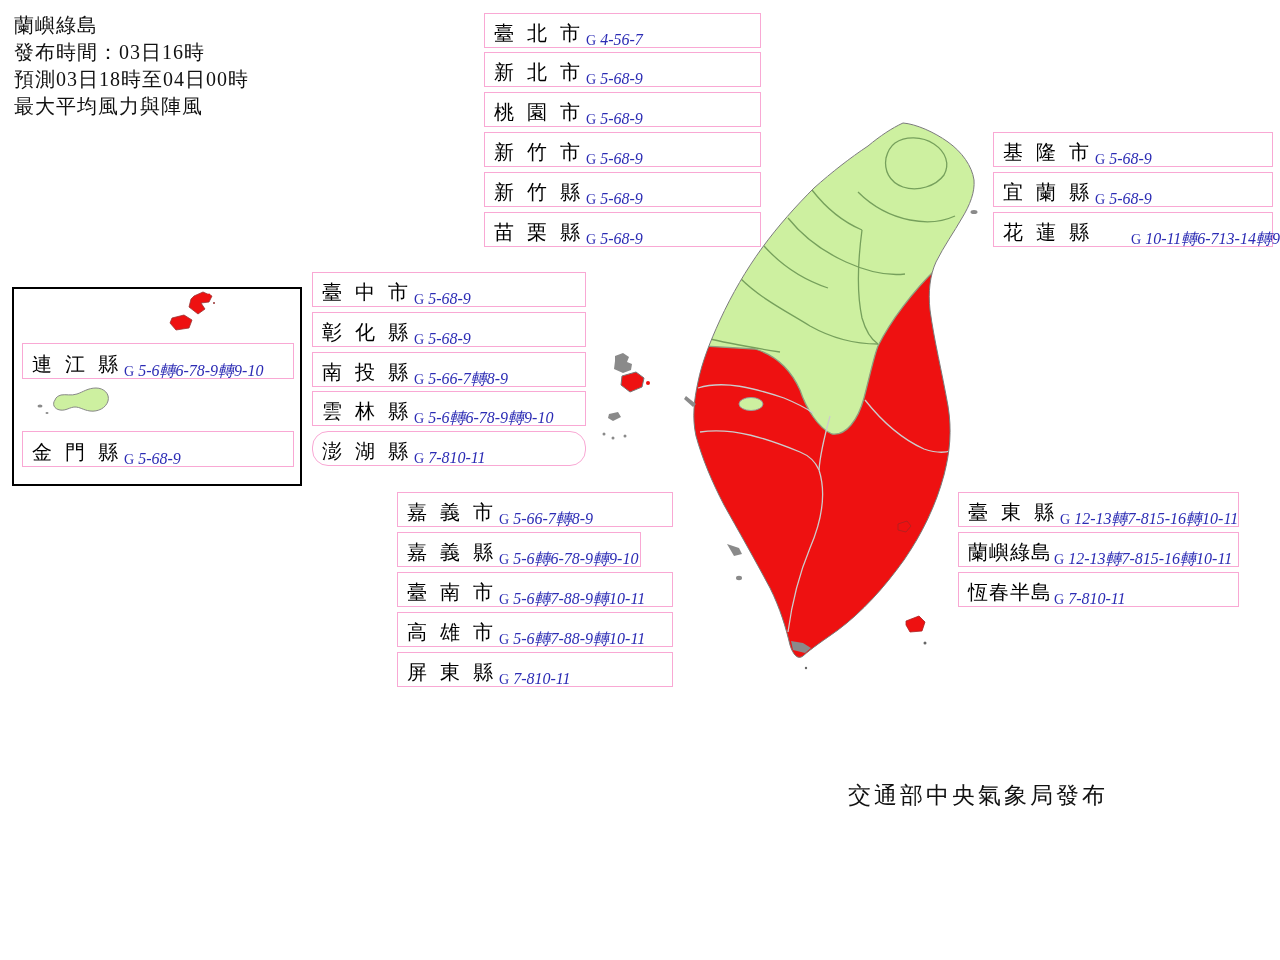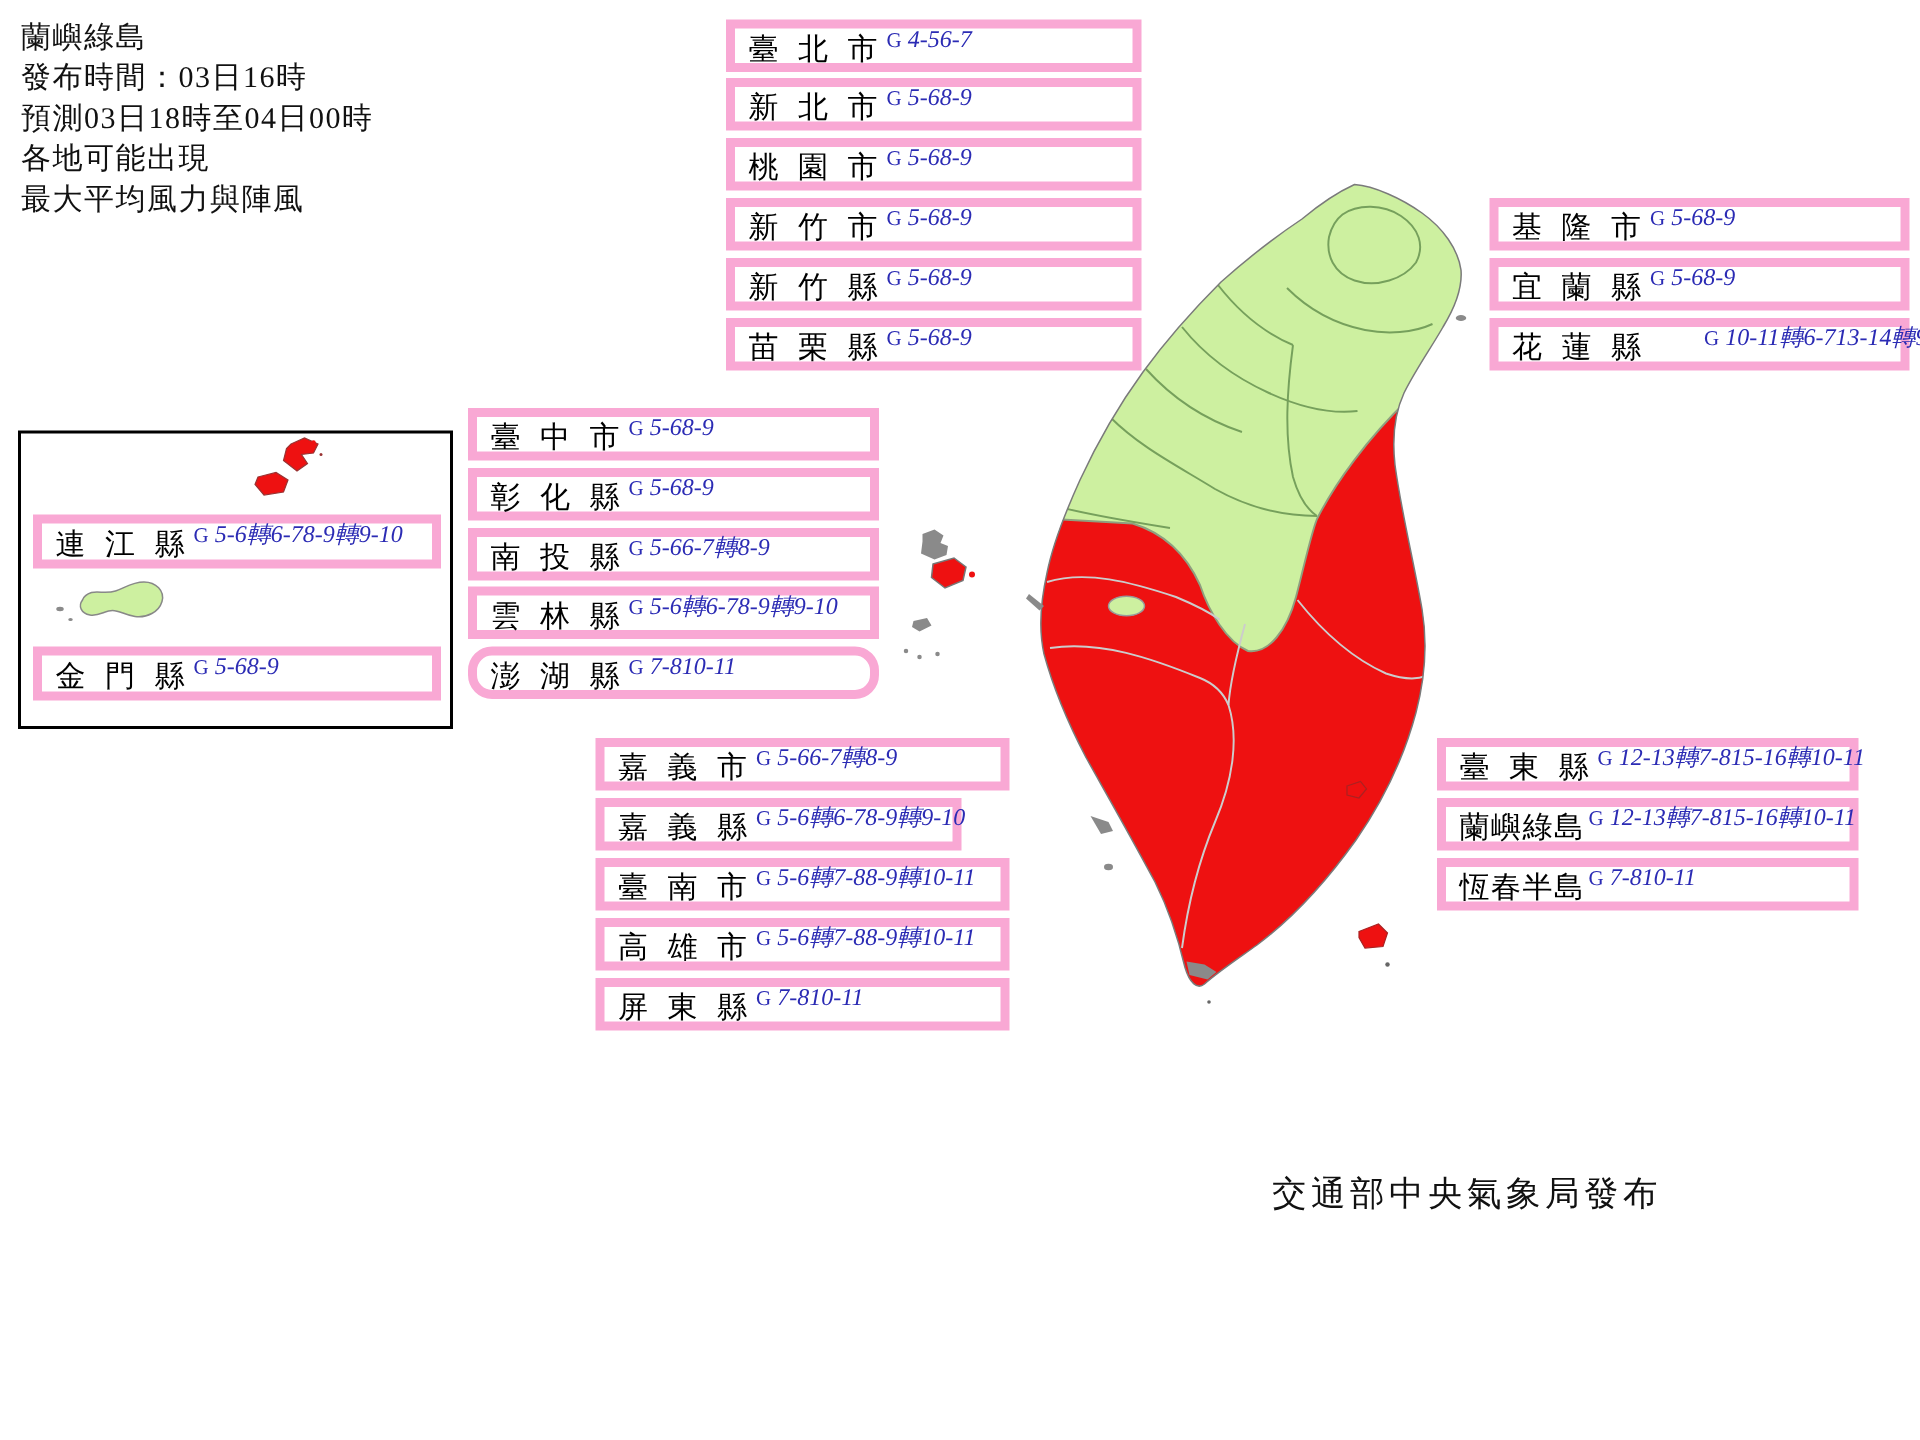--- a/index.html
+++ b/index.html
@@ -23,22 +23,22 @@
   
   .map-svg{left:0;top:0;width:1280px;height:960px;z-index:1;pointer-events:none;}
   
   .inset{
     left:12px;top:287px;width:286px;height:195px;
     border:2px solid #000;background:#fff;z-index:0;
   }
   
   .region-box{
     position:absolute;height:35px;box-sizing:border-box;
-    background:#fff;border:6px solid #f9a8d4;
-    display:flex;align-items:flex-start;padding:0 6px 0 9px;
+    background:#fff;border:1px solid #f9a8d4;
+    display:flex;align-items:flex-end;padding:0 6px 0 9px;
     z-index:2;white-space:nowrap;
   }
   .region-name{
     font-size:20px;color:#000;letter-spacing:4px;white-space:pre;
     flex:0 0 auto;
   }
   .region-values{
     display:flex;align-items:flex-end;margin-left:2px;
     color:var(--value-blue);
   }
@@ -49,21 +49,20 @@
     left:848px;top:780px;font-size:23px;letter-spacing:3px;color:#111;z-index:3;
   }
 </style>
 </head>
 <body>
 
 <div class="abs header">
   <div>蘭嶼綠島</div>
   <div>發布時間：03日16時</div>
   <div>預測03日18時至04日00時</div>
-  <div>各地可能出現</div>
   <div>最大平均風力與陣風</div>
 </div>
 
 <div class="abs inset"></div>
 
 <svg class="abs map-svg" viewBox="0 0 1280 960" xmlns="http://www.w3.org/2000/svg">
   <defs>
     <clipPath id="twclip">
       <path d="M903,123 C892,128 880,136 868,146 C850,158 832,172 814,188 C796,206 778,226 762,248 C746,270 732,294 720,320 C710,342 702,362 698,382 C694,400 692,418 696,436 C702,458 712,482 724,505 C738,530 754,558 770,588 C780,608 786,628 790,645 C793,655 798,660 803,656 C812,648 824,640 838,630 C862,612 884,588 904,560 C922,534 936,505 944,475 C950,452 952,430 948,406 C942,372 934,340 930,310 C928,292 930,275 936,262 C944,246 954,232 962,218 C970,205 975,192 974,180 C972,166 962,152 948,142 C934,132 916,124 903,123 Z"></path>
     </clipPath>

